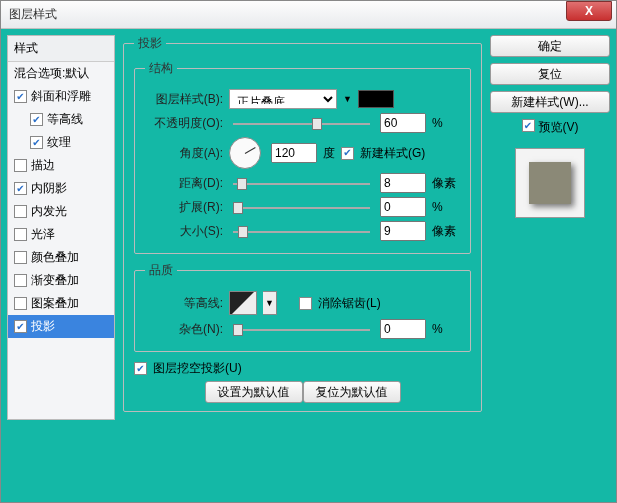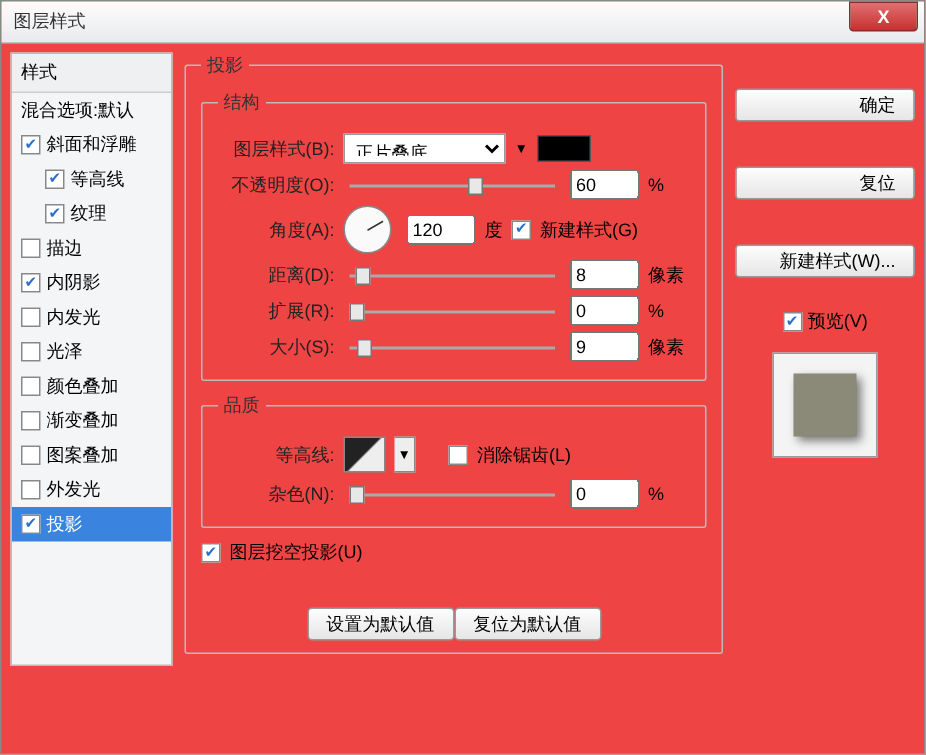--- a/index.html
+++ b/index.html
@@ -1,17 +1,17 @@
 <!DOCTYPE html>
 <html><head>
 <meta charset="utf-8">
 <style>
 *{box-sizing:border-box;font-family:"Microsoft YaHei","SimSun",Arial,sans-serif;font-size:12px;}
 body{margin:0;background:#fff;}
-.window{width:617px;height:503px;background:#ef4444;border:1px solid #888;position:relative;}
+.window{width:617px;height:503px;background:#14b8a6;border:1px solid #888;position:relative;}
 .titlebar{height:28px;background:linear-gradient(#fdfdfd,#e8eaed);border-bottom:1px solid #c0c0c0;display:flex;align-items:center;justify-content:space-between;padding-left:8px;}
 .titlebar .title{color:#333;}
 .close-btn{width:46px;height:20px;background:linear-gradient(#e07070,#c83030);border:1px solid #803030;border-radius:0 0 3px 3px;color:#fff;display:flex;align-items:center;justify-content:center;margin-right:4px;margin-top:-8px;font-size:12px;font-weight:bold;cursor:pointer;}
 .content{display:flex;padding:6px;gap:8px;}
 .styles-panel{width:108px;border:1px solid #bbb;background:#f4f5f7;}
 .styles-header{padding:4px 6px;border-bottom:1px solid #ccc;background:#eef0f2;}
 .styles-row{padding:3px 6px;display:flex;align-items:center;gap:4px;cursor:pointer;}
 .styles-row.indent{padding-left:22px;}
 .styles-row.selected{background:#3a84df;color:#fff;}
 .cb{width:13px;height:13px;border:1px solid #888;background:#fff;display:inline-flex;align-items:center;justify-content:center;flex:none;}
@@ -26,24 +26,24 @@
 .color-swatch{width:36px;height:18px;background:#000;border:1px solid #555;cursor:pointer;}
 .slider{flex:1;height:16px;position:relative;margin:0 4px;}
 .slider-track{position:absolute;top:8px;left:0;right:0;height:2px;background:#aaa;}
 .slider-thumb{position:absolute;top:3px;width:10px;height:12px;background:#e8e8e8;border:1px solid #777;}
 .num{width:46px;text-align:left;}
 .unit{width:28px;}
 .angle-dial{width:32px;height:32px;border:1px solid #888;border-radius:50%;background:#fafafa;position:relative;margin-right:4px;}
 .angle-dial::after{content:"";position:absolute;left:50%;top:50%;width:12px;height:1px;background:#333;transform-origin:left center;transform:rotate(-30deg);}
 .contour-swatch{width:28px;height:24px;border:1px solid #888;background:linear-gradient(135deg,#222 0%,#222 48%,#eee 52%,#eee 100%);cursor:pointer;}
 .dd-arrow{width:14px;height:24px;border:1px solid #888;border-left:none;background:#eee;display:flex;align-items:center;justify-content:center;font-size:9px;cursor:pointer;}
-.btn{height:22px;padding:0 12px;background:linear-gradient(#fdfdfd,#e6e6e6);border:1px solid #999;border-radius:3px;cursor:pointer;display:inline-flex;align-items:center;justify-content:flex-end;margin-top:24px;}
+.btn{height:22px;padding:0 12px;background:linear-gradient(#fdfdfd,#e6e6e6);border:1px solid #999;border-radius:3px;cursor:pointer;display:inline-flex;align-items:center;justify-content:center;}
 .right-col{width:120px;display:flex;flex-direction:column;gap:6px;align-items:stretch;}
 .right-col .btn{width:100%;}
-.preview-cb{display:flex;align-items:center;justify-content:center;gap:4px;margin-top:15px;}
+.preview-cb{display:flex;align-items:flex-start;justify-content:center;gap:4px;margin-top:0;}
 .preview-box{width:70px;height:70px;margin:6px auto 0;border:1px solid #999;background:#f4f4f4;display:flex;align-items:center;justify-content:center;}
 .preview-tex{width:42px;height:42px;background:#8a8878;box-shadow:3px 3px 6px rgba(0,0,0,.5);filter:contrast(1.1);}
 .btn-row{display:flex;justify-content:center;gap:0;margin-top:4px;}
 </style>
 </head>
 <body>
 
 <div class="window">
  <div class="titlebar">
   <span class="title">图层样式</span>
@@ -89,24 +89,20 @@
           <span class="cb"></span>
           <span>颜色叠加</span>
         </div>
    <div class="styles-row">
           <span class="cb"></span>
           <span>渐变叠加</span>
         </div>
    <div class="styles-row">
           <span class="cb"></span>
           <span>图案叠加</span>
-        </div>
-   <div class="styles-row">
-          <span class="cb"></span>
-          <span>外发光</span>
         </div>
    <div class="styles-row selected">
           <span class="cb checked" style="color:#2a6fc9"></span>
           <span>投影</span>
         </div>
   </div>
 
   <div class="main">
    <fieldset>
     <legend>投影</legend>

